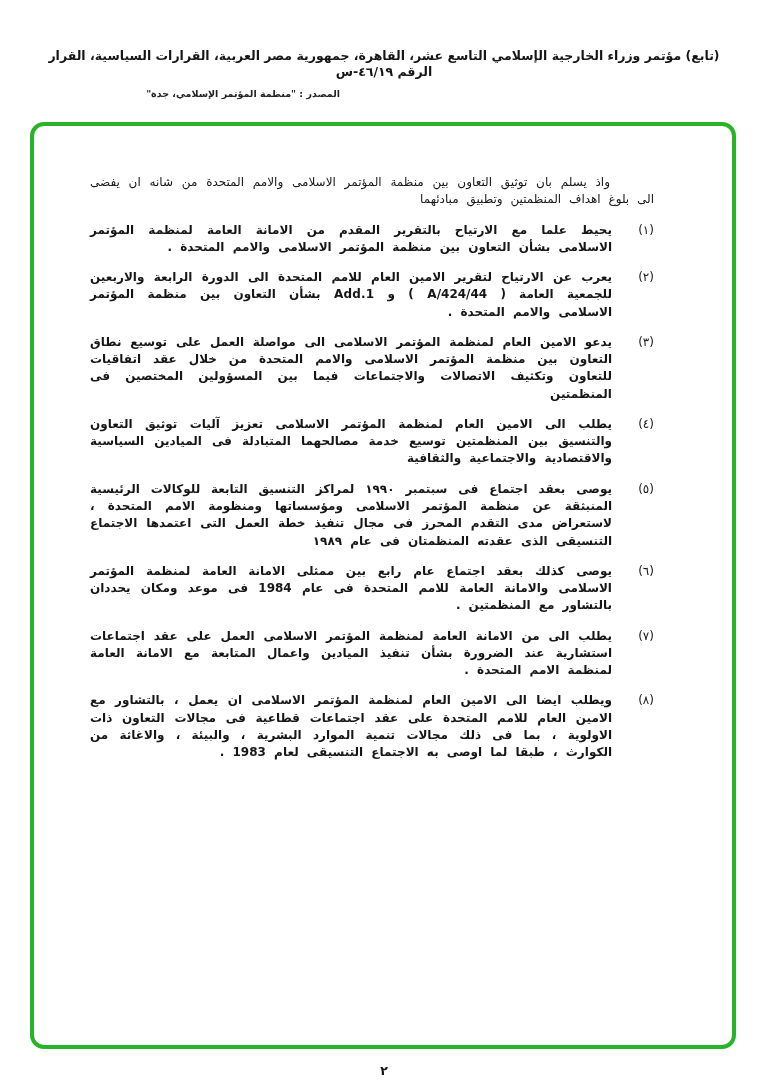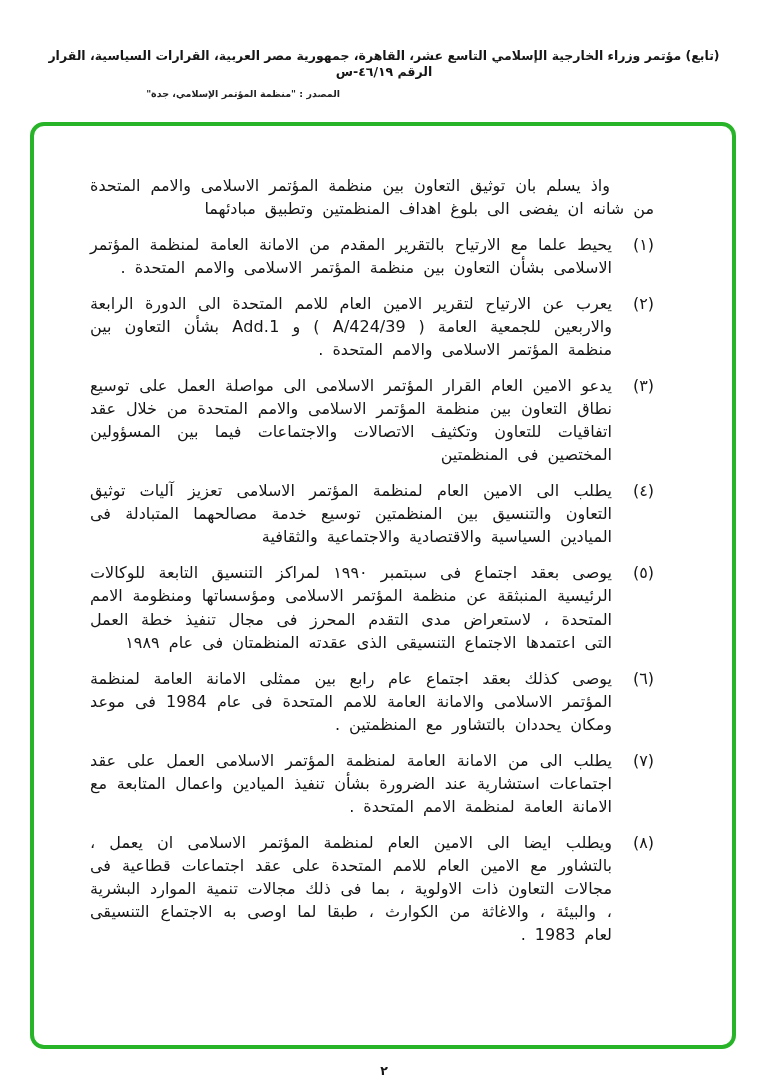--- a/index.html
+++ b/index.html
@@ -42,21 +42,21 @@
     bottom: 36px;
     border: 4px solid #28b428;
     border-radius: 14px;
     padding: 48px 78px 14px 56px;
     box-sizing: border-box;
     overflow: hidden;
   }
   .doc-body {
     direction: rtl;
     text-align: justify;
-    font-size: 16px;
+    font-size: 12px;
     line-height: 1.44;
     word-spacing: 4px;
     letter-spacing: 0.2px;
   }
   .intro {
     margin: 0 0 4px 0;
     text-indent: 44px;
   }
   .item {
     display: flex;
@@ -64,20 +64,21 @@
     margin-top: 13px;
     align-items: flex-start;
   }
   .item .num {
     flex: 0 0 30px;
     white-space: nowrap;
   }
   .item .txt {
     flex: 1;
     margin: 0;
+    font-weight: bold;
   }
   .page-number {
     position: absolute;
     bottom: 7px;
     left: 0;
     width: 100%;
     text-align: center;
     font-size: 12.5px;
     font-weight: bold;
   }
@@ -96,26 +97,26 @@
 
       <p class="intro">واذ يسلم بان توثيق التعاون بين منظمة المؤتمر الاسلامى والامم المتحدة من شانه ان يفضى الى بلوغ اهداف المنظمتين وتطبيق مبادئهما</p>
 
       <div class="item">
         <span class="num">(١)</span>
         <p class="txt">يحيط علما مع الارتياح بالتقرير المقدم من الامانة العامة لمنظمة المؤتمر الاسلامى بشأن التعاون بين منظمة المؤتمر الاسلامى والامم المتحدة .</p>
       </div>
 
       <div class="item">
         <span class="num">(٢)</span>
-        <p class="txt">يعرب عن الارتياح لتقرير الامين العام للامم المتحدة الى الدورة الرابعة والاربعين للجمعية العامة ( 424/39/A ) و Add.1 بشأن التعاون بين منظمة المؤتمر الاسلامى والامم المتحدة .</p>
+        <p class="txt">يعرب عن الارتياح لتقرير الامين العام للامم المتحدة الى الدورة الرابعة والاربعين للجمعية العامة ( 424/44/A ) و Add.1 بشأن التعاون بين منظمة المؤتمر الاسلامى والامم المتحدة .</p>
       </div>
 
       <div class="item">
         <span class="num">(٣)</span>
-        <p class="txt">يدعو الامين العام القرار المؤتمر الاسلامى الى مواصلة العمل على توسيع نطاق التعاون بين منظمة المؤتمر الاسلامى والامم المتحدة من خلال عقد اتفاقيات للتعاون وتكثيف الاتصالات والاجتماعات فيما بين المسؤولين المختصين فى المنظمتين</p>
+        <p class="txt">يدعو الامين العام لمنظمة المؤتمر الاسلامى الى مواصلة العمل على توسيع نطاق التعاون بين منظمة المؤتمر الاسلامى والامم المتحدة من خلال عقد اتفاقيات للتعاون وتكثيف الاتصالات والاجتماعات فيما بين المسؤولين المختصين فى المنظمتين</p>
       </div>
 
       <div class="item">
         <span class="num">(٤)</span>
         <p class="txt">يطلب الى الامين العام لمنظمة المؤتمر الاسلامى تعزيز آليات توثيق التعاون والتنسيق بين المنظمتين توسيع خدمة مصالحهما المتبادلة فى الميادين السياسية والاقتصادية والاجتماعية والثقافية</p>
       </div>
 
       <div class="item">
         <span class="num">(٥)</span>
         <p class="txt">يوصى بعقد اجتماع فى سبتمبر ١٩٩٠ لمراكز التنسيق التابعة للوكالات الرئيسية المنبثقة عن منظمة المؤتمر الاسلامى ومؤسساتها ومنظومة الامم المتحدة ، لاستعراض مدى التقدم المحرز فى مجال تنفيذ خطة العمل التى اعتمدها الاجتماع التنسيقى الذى عقدته المنظمتان فى عام ١٩٨٩</p>

